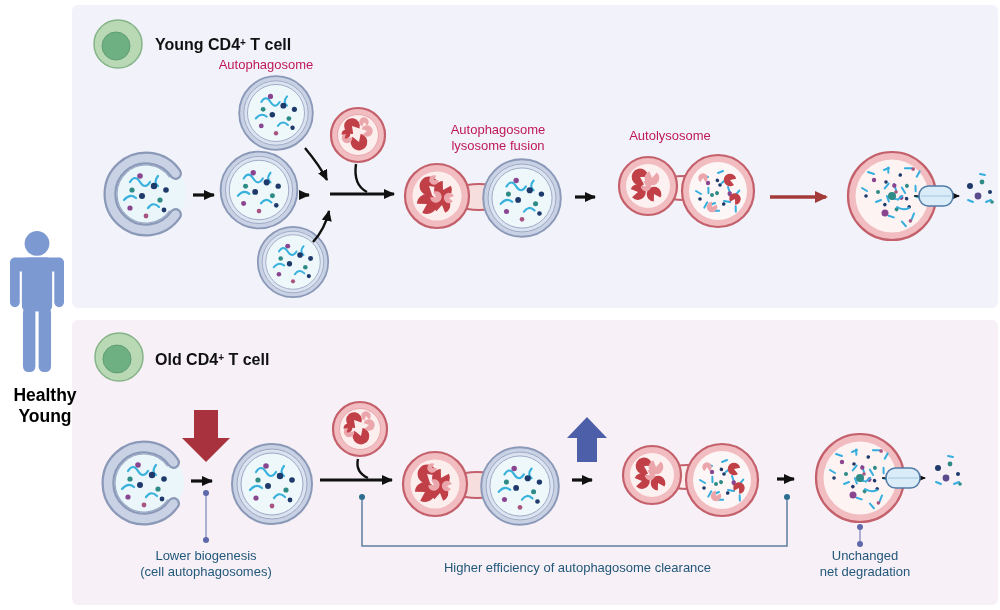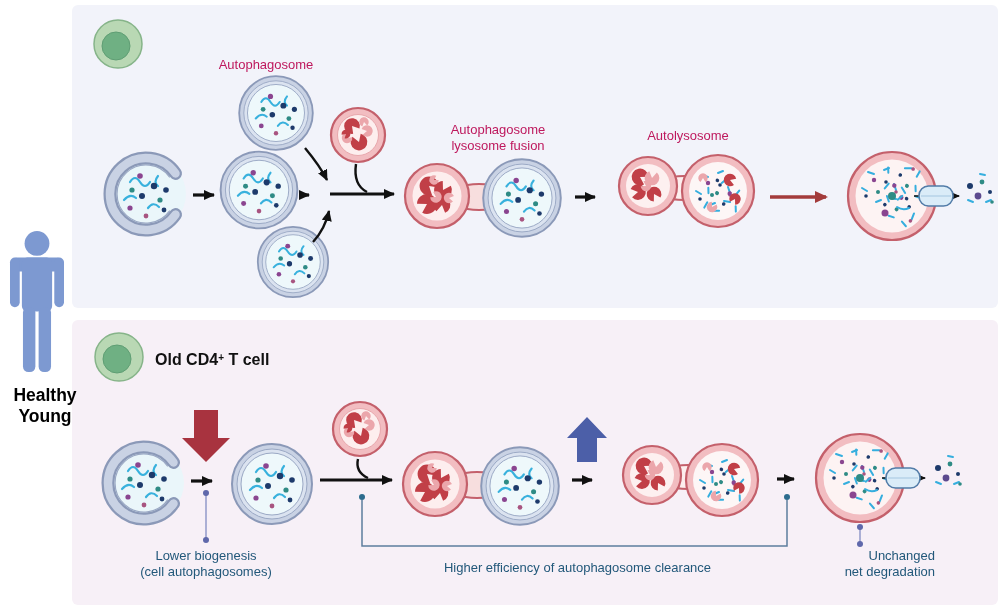--- a/index.html
+++ b/index.html
@@ -237,34 +237,37 @@
       <circle cx="860" cy="527" r="3" fill="#5f68ab"></circle>
       <circle cx="860" cy="544" r="3" fill="#5f68ab"></circle>
     </g>
   </svg>
 
   <div class="person-label">
     <span>Healthy</span><br>
     <span>Young</span>
   </div>
 
+  <div class="title" style="left:155px;top:36px;">
+    <span>Young CD4</span><sup>+</sup><span> T cell</span>
+  </div>
   <div class="title" style="left:155px;top:351px;">
     <span>Old CD4</span><sup>+</sup><span> T cell</span>
   </div>
 
   <div class="txt" style="left:200px;top:57px;width:132px;">Autophagosome</div>
   <div class="txt" style="left:428px;top:122px;width:140px;">
     <span>Autophagosome</span><br>
     <span>lysosome fusion</span>
   </div>
-  <div class="txt" style="left:622px;top:128px;width:132px;">Autolysosome</div>
+  <div class="txt" style="left:604px;top:128px;width:132px;">Autolysosome</div>
 
   <div class="txt teal" style="left:118px;top:548px;width:176px;">
     <span>Lower biogenesis</span><br>
     <span>(cell autophagosomes)</span>
   </div>
   <div class="txt teal" style="left:405px;top:560px;width:345px;">Higher efficiency of autophagosome clearance</div>
-  <div class="txt teal" style="left:795px;top:548px;width:140px;text-align:right;">
+  <div class="txt teal" style="left:795px;top:548px;width:140px;">
     <span>Unchanged</span><br>
     <span>net degradation</span>
   </div>
 
 </div>
 
 </body></html>

